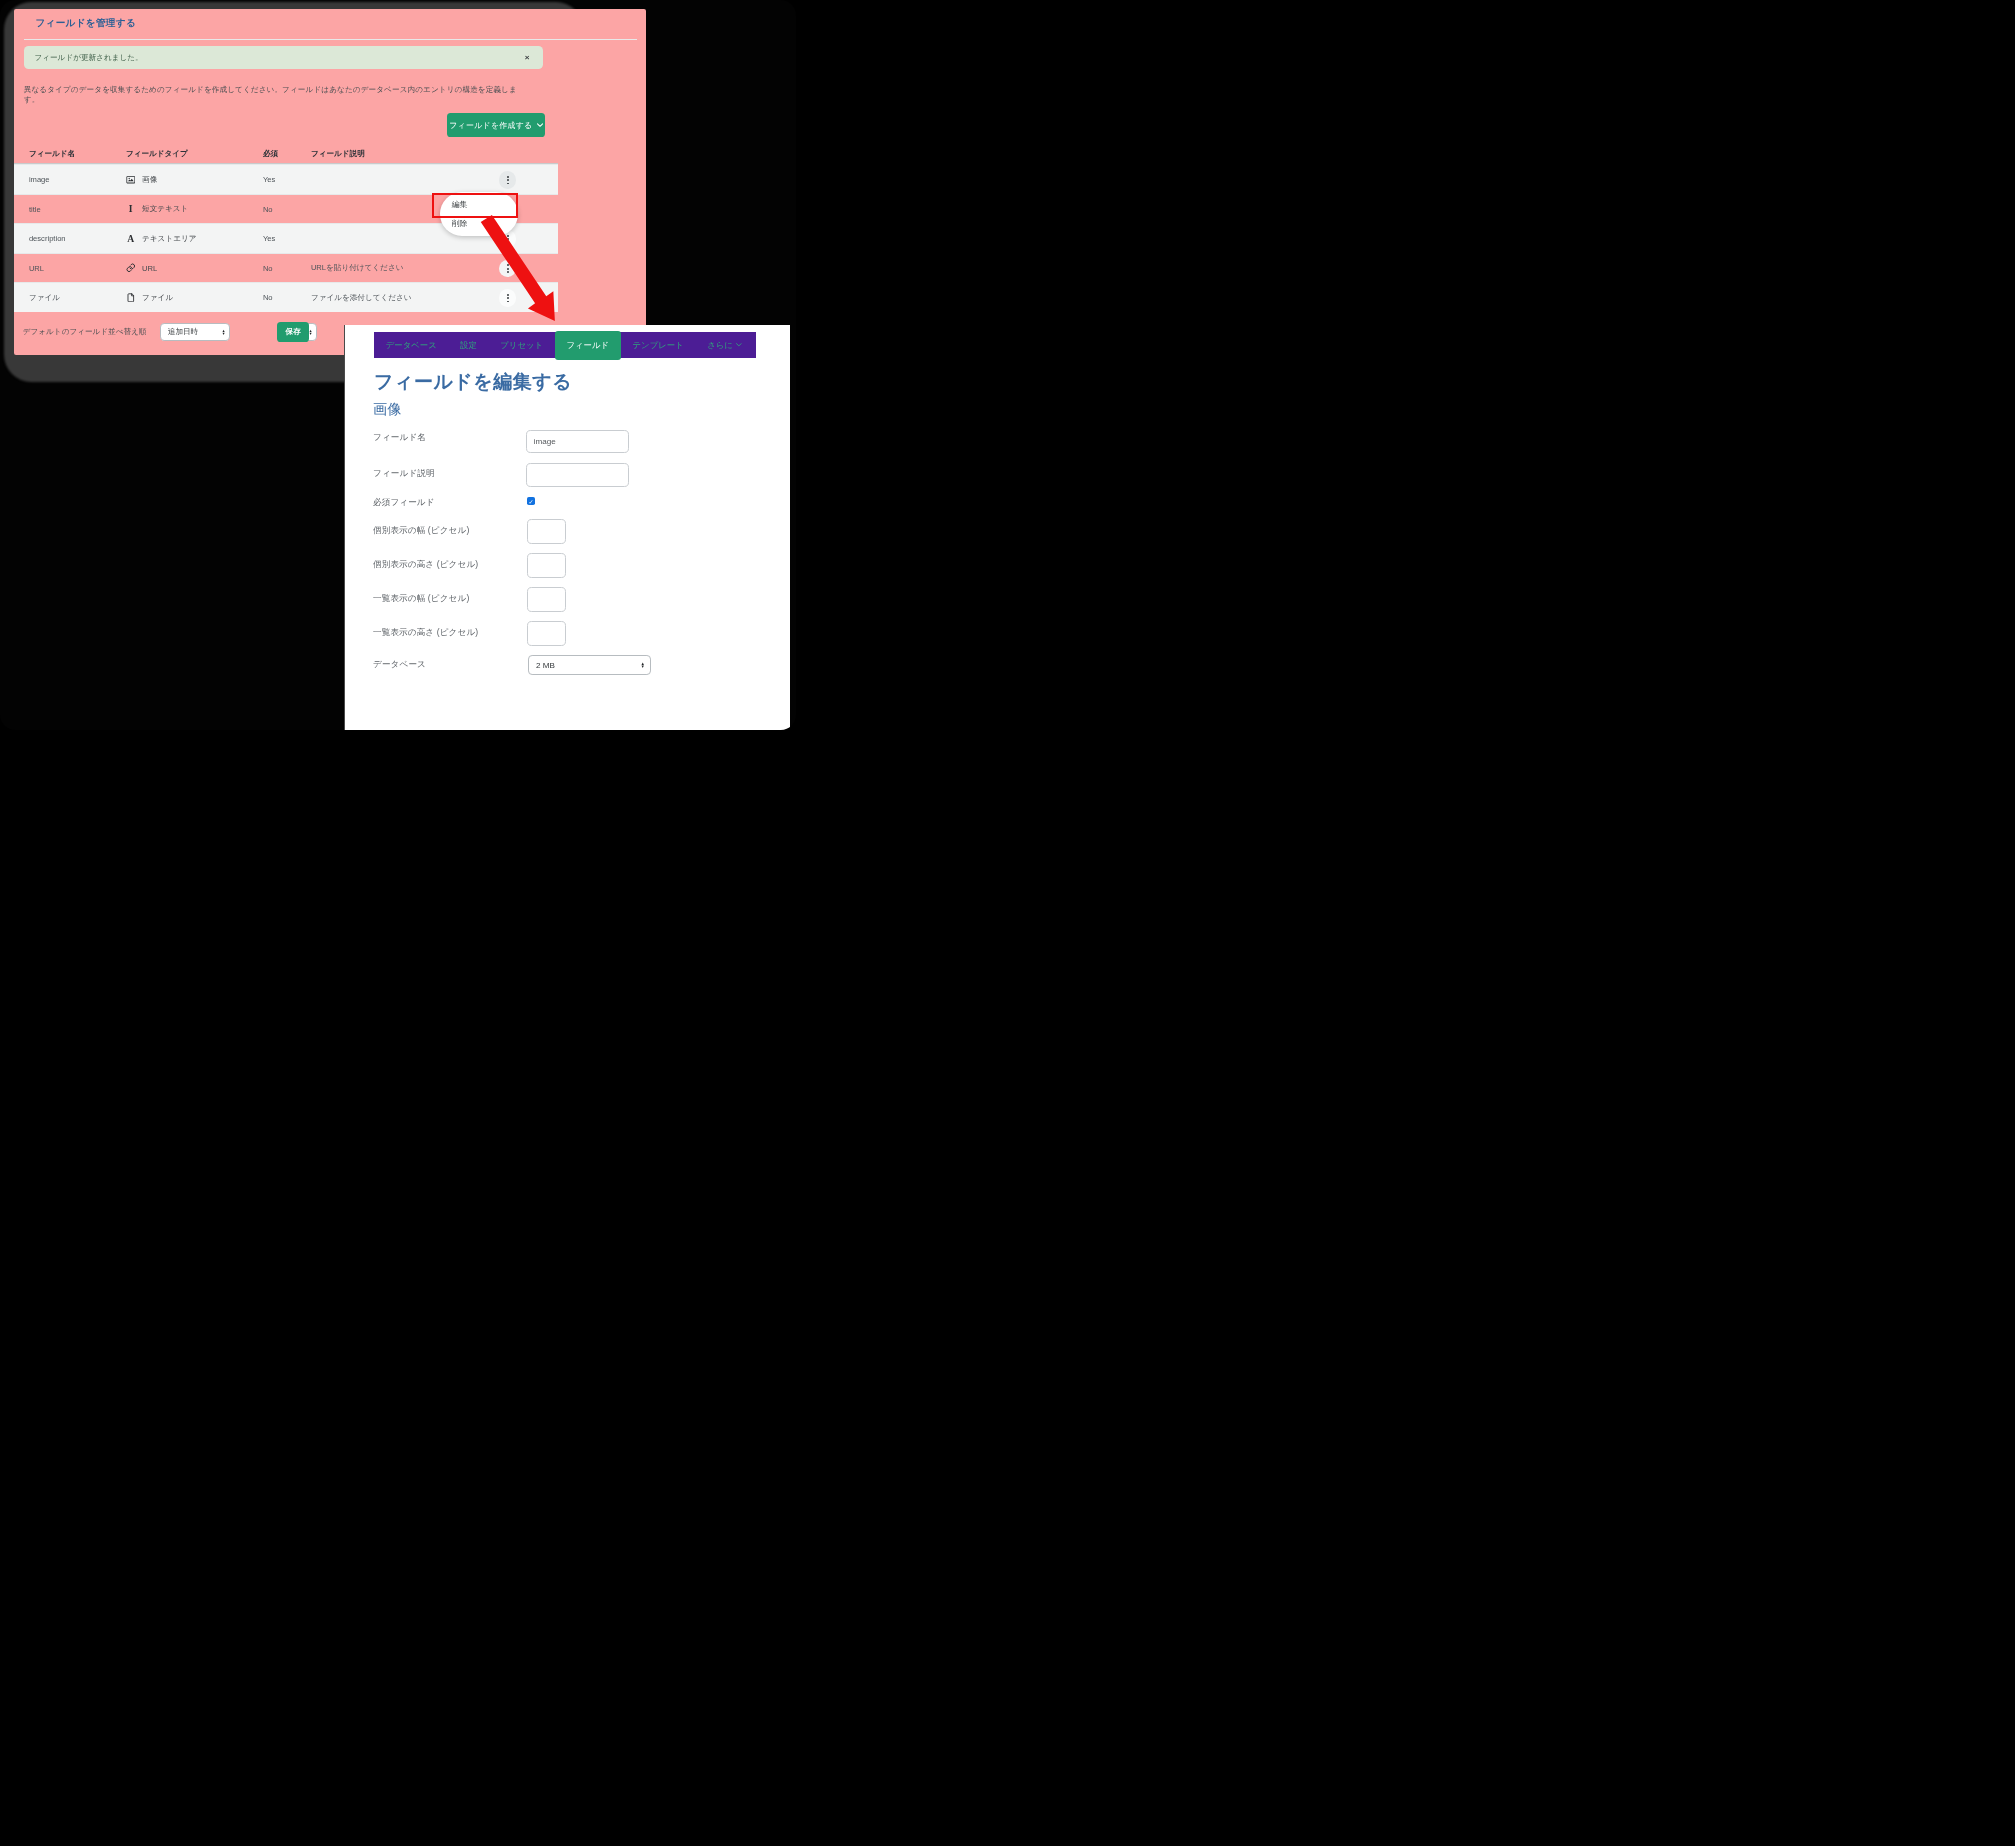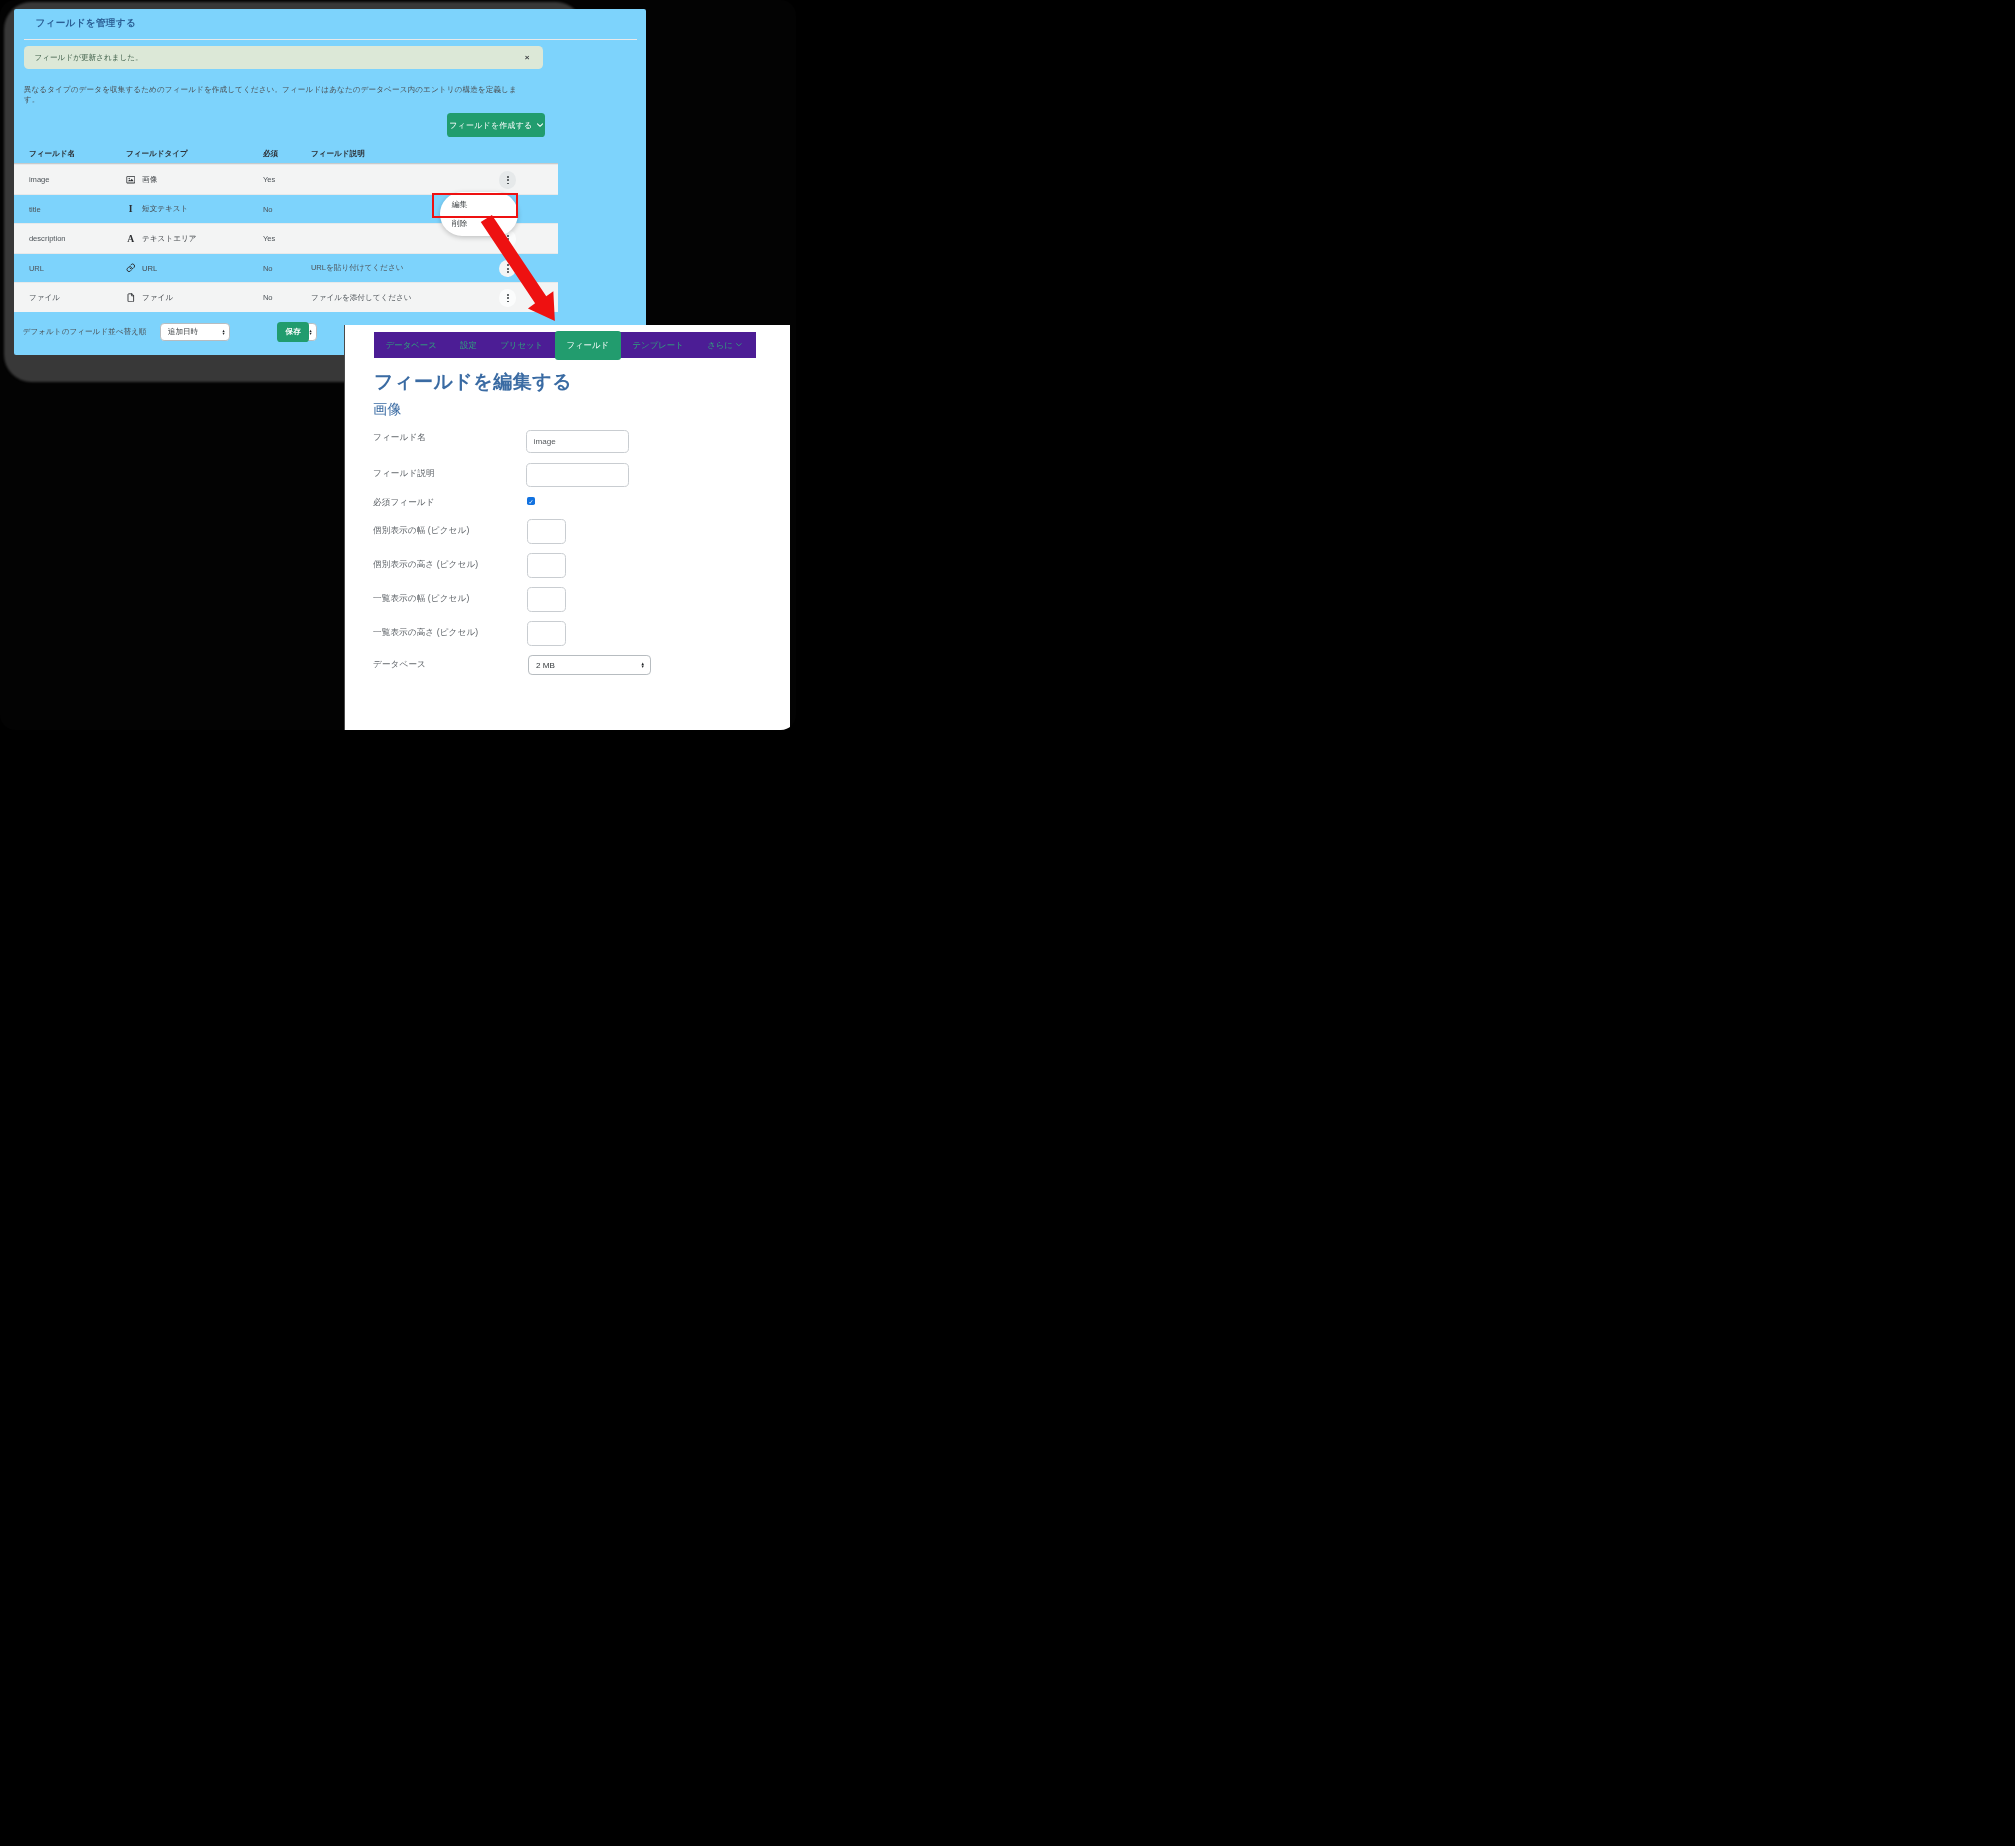--- a/index.html
+++ b/index.html
@@ -6,21 +6,21 @@
   html,body { background:#000; }
   body { font-family:"Liberation Sans","DejaVu Sans",sans-serif; }
   .canvas { position:relative; width:796px; height:730px; background:#030303; overflow:hidden; border-radius:15.2px; }
 
   
   .win1-frame { position:absolute; left:4.1px; top:2px; width:579px; height:380px;
                 background:#383838; border-radius:27.4px; filter:blur(1.3px); z-index:1; }
 
   
   .win1 { position:absolute; left:14.2px; top:9.1px; width:632px; height:346px;
-          background:#7dd3fc; border-radius:2px; z-index:2; }
+          background:#fca5a5; border-radius:2px; z-index:2; }
   .win1-title { position:absolute; left:21.3px; top:8.1px; font-size:9.6px; font-weight:bold;
                 color:#2b5f95; letter-spacing:0.3px; }
   .title-divider { position:absolute; left:9.6px; right:9.6px; top:30px; height:0;
                    border-top:0.5px solid #e9e9e9; }
   .alert { position:absolute; left:9.6px; top:37px; width:519px; height:23px;
            background:#dce8d7; border-radius:4.6px; display:flex; align-items:center; }
   .alert-text { margin-left:10.7px; font-size:7.6px; color:#40604a; flex:1; }
   .alert-close { background:none; border:none; cursor:pointer; font-size:8.1px; font-weight:bold;
                  color:#3d4043; margin-right:13.2px; line-height:1; }
   .win1-desc { position:absolute; left:9.6px; top:76px; width:503px; font-size:7.6px;

